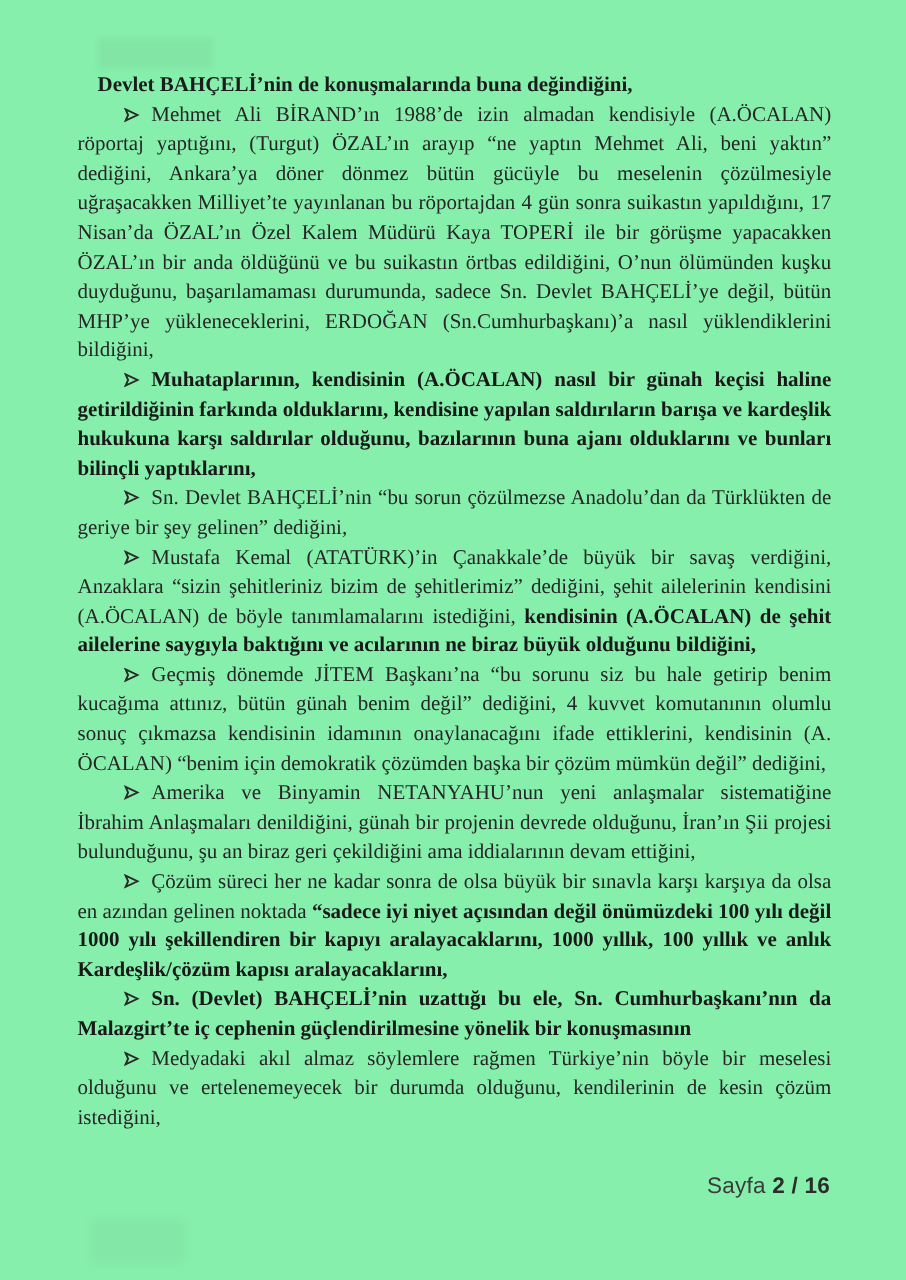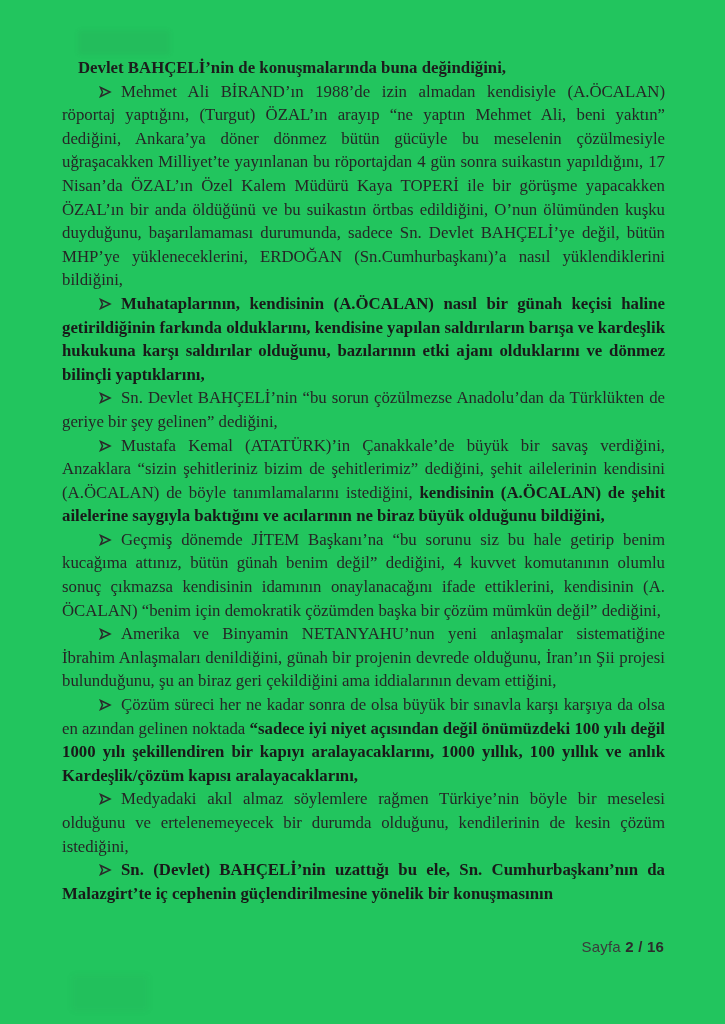--- a/index.html
+++ b/index.html
@@ -7,21 +7,21 @@
     padding: 0;
     width: 725px;
     height: 1024px;
     background: #fdfdfc;
     overflow: hidden;
   }
   .page {
     position: relative;
     width: 725px;
     height: 1024px;
-    background: #22c55e;
+    background: #86efac;
     font-family: "Liberation Serif", "DejaVu Serif", serif;
     color: #242424;
   }
   .scan-artifact {
     position: absolute;
     border-radius: 3px;
     pointer-events: none;
   }
   .artifact-top {
     left: 78px; top: 30px; width: 92px; height: 25px;
@@ -63,21 +63,21 @@
   .seg { color: #262626; margin-top: 28px; }
   .seg.bold {
     font-weight: bold;
     color: #191919;
   }
   .footer {
     position: absolute;
     right: 61px;
     top: 938px;
     font-family: "Liberation Sans", "DejaVu Sans", sans-serif;
-    font-size: 15px;
+    font-size: 18px;
     color: #3b3b3b;
     letter-spacing: 0.2px;
   }
   .footer .num { font-weight: bold; color: #2c2c2c; }
 </style>
 </head>
 <body>
 
 <div class="page">
 
@@ -86,21 +86,21 @@
 
   <div class="content">
     <p class="heading">Devlet BAHÇELİ’nin de konuşmalarında buna değindiğini,</p>
     <div>
   <p class="bullet"><span class="marker"><svg width="13" height="12" viewBox="0 0 13 12" xmlns="http://www.w3.org/2000/svg">
               <polygon points="1.5,1.5 11,6 1.5,10.5 3.5,6" fill="none" stroke="#2a2a2a" stroke-width="1.5" stroke-linejoin="miter"></polygon>
             </svg></span><span class="seg">Mehmet Ali BİRAND’ın 1988’de izin almadan kendisiyle (A.ÖCALAN) röportaj yaptığını, (Turgut) ÖZAL’ın arayıp “ne yaptın Mehmet Ali, beni yaktın” dediğini, Ankara’ya döner dönmez bütün gücüyle bu meselenin çözülmesiyle uğraşacakken Milliyet’te yayınlanan bu röportajdan 4 gün sonra suikastın yapıldığını, 17 Nisan’da ÖZAL’ın Özel Kalem Müdürü Kaya TOPERİ ile bir görüşme yapacakken ÖZAL’ın bir anda öldüğünü ve bu suikastın örtbas edildiğini, O’nun ölümünden kuşku duyduğunu, başarılamaması durumunda, sadece Sn. Devlet BAHÇELİ’ye değil, bütün MHP’ye yükleneceklerini, ERDOĞAN (Sn.Cumhurbaşkanı)’a nasıl  yüklendiklerini bildiğini,</span></p>
 
   <p class="bullet"><span class="marker"><svg width="13" height="12" viewBox="0 0 13 12" xmlns="http://www.w3.org/2000/svg">
               <polygon points="1.5,1.5 11,6 1.5,10.5 3.5,6" fill="none" stroke="#2a2a2a" stroke-width="1.5" stroke-linejoin="miter"></polygon>
-            </svg></span><span class="seg bold">Muhataplarının, kendisinin (A.ÖCALAN) nasıl bir günah keçisi haline getirildiğinin farkında olduklarını, kendisine yapılan saldırıların barışa ve kardeşlik hukukuna karşı saldırılar olduğunu, bazılarının etki ajanı olduklarını ve dönmez bilinçli yaptıklarını,</span></p>
+            </svg></span><span class="seg bold">Muhataplarının, kendisinin (A.ÖCALAN) nasıl bir günah keçisi haline getirildiğinin farkında olduklarını, kendisine yapılan saldırıların barışa ve kardeşlik hukukuna karşı saldırılar olduğunu, bazılarının buna ajanı olduklarını ve bunları bilinçli yaptıklarını,</span></p>
 
   <p class="bullet"><span class="marker"><svg width="13" height="12" viewBox="0 0 13 12" xmlns="http://www.w3.org/2000/svg">
               <polygon points="1.5,1.5 11,6 1.5,10.5 3.5,6" fill="none" stroke="#2a2a2a" stroke-width="1.5" stroke-linejoin="miter"></polygon>
             </svg></span><span class="seg">Sn. Devlet BAHÇELİ’nin “bu sorun çözülmezse Anadolu’dan da Türklükten de geriye bir şey gelinen” dediğini,</span></p>
 
   <p class="bullet"><span class="marker"><svg width="13" height="12" viewBox="0 0 13 12" xmlns="http://www.w3.org/2000/svg">
               <polygon points="1.5,1.5 11,6 1.5,10.5 3.5,6" fill="none" stroke="#2a2a2a" stroke-width="1.5" stroke-linejoin="miter"></polygon>
             </svg></span><span class="seg">Mustafa Kemal (ATATÜRK)’in Çanakkale’de büyük bir savaş verdiğini, Anzaklara “sizin şehitleriniz bizim de şehitlerimiz” dediğini, şehit ailelerinin kendisini (A.ÖCALAN) de böyle tanımlamalarını istediğini, </span><span class="seg bold">kendisinin (A.ÖCALAN) de şehit ailelerine saygıyla baktığını ve acılarının ne biraz büyük olduğunu bildiğini,</span></p>
 
   <p class="bullet"><span class="marker"><svg width="13" height="12" viewBox="0 0 13 12" xmlns="http://www.w3.org/2000/svg">
@@ -110,25 +110,25 @@
   <p class="bullet"><span class="marker"><svg width="13" height="12" viewBox="0 0 13 12" xmlns="http://www.w3.org/2000/svg">
               <polygon points="1.5,1.5 11,6 1.5,10.5 3.5,6" fill="none" stroke="#2a2a2a" stroke-width="1.5" stroke-linejoin="miter"></polygon>
             </svg></span><span class="seg">Amerika ve Binyamin NETANYAHU’nun yeni anlaşmalar sistematiğine İbrahim Anlaşmaları denildiğini, günah bir projenin devrede olduğunu, İran’ın Şii projesi bulunduğunu, şu an biraz geri çekildiğini ama iddialarının devam ettiğini,</span></p>
 
   <p class="bullet"><span class="marker"><svg width="13" height="12" viewBox="0 0 13 12" xmlns="http://www.w3.org/2000/svg">
               <polygon points="1.5,1.5 11,6 1.5,10.5 3.5,6" fill="none" stroke="#2a2a2a" stroke-width="1.5" stroke-linejoin="miter"></polygon>
             </svg></span><span class="seg">Çözüm süreci her ne kadar sonra de olsa büyük bir sınavla karşı karşıya da olsa en azından gelinen noktada </span><span class="seg bold">“sadece iyi niyet açısından değil önümüzdeki 100 yılı değil 1000 yılı şekillendiren bir kapıyı aralayacaklarını, 1000 yıllık, 100 yıllık ve anlık Kardeşlik/çözüm kapısı aralayacaklarını,</span></p>
 
   <p class="bullet"><span class="marker"><svg width="13" height="12" viewBox="0 0 13 12" xmlns="http://www.w3.org/2000/svg">
               <polygon points="1.5,1.5 11,6 1.5,10.5 3.5,6" fill="none" stroke="#2a2a2a" stroke-width="1.5" stroke-linejoin="miter"></polygon>
-            </svg></span><span class="seg">Medyadaki akıl almaz söylemlere rağmen Türkiye’nin böyle bir meselesi olduğunu ve ertelenemeyecek bir durumda olduğunu, kendilerinin de kesin çözüm istediğini,</span></p>
+            </svg></span><span class="seg bold">Sn. (Devlet) BAHÇELİ’nin uzattığı bu ele, Sn. Cumhurbaşkanı’nın da Malazgirt’te iç cephenin güçlendirilmesine yönelik bir konuşmasının</span></p>
 
   <p class="bullet"><span class="marker"><svg width="13" height="12" viewBox="0 0 13 12" xmlns="http://www.w3.org/2000/svg">
               <polygon points="1.5,1.5 11,6 1.5,10.5 3.5,6" fill="none" stroke="#2a2a2a" stroke-width="1.5" stroke-linejoin="miter"></polygon>
-            </svg></span><span class="seg bold">Sn. (Devlet) BAHÇELİ’nin uzattığı bu ele, Sn. Cumhurbaşkanı’nın da Malazgirt’te iç cephenin güçlendirilmesine yönelik bir konuşmasının</span></p>
+            </svg></span><span class="seg">Medyadaki akıl almaz söylemlere rağmen Türkiye’nin böyle bir meselesi olduğunu ve ertelenemeyecek bir durumda olduğunu, kendilerinin de kesin çözüm istediğini,</span></p>
 </div>
   </div>
 
   <div class="footer">
     <span>Sayfa</span>
     <span class="num">2 / 16</span>
   </div>
 
 </div>
 

